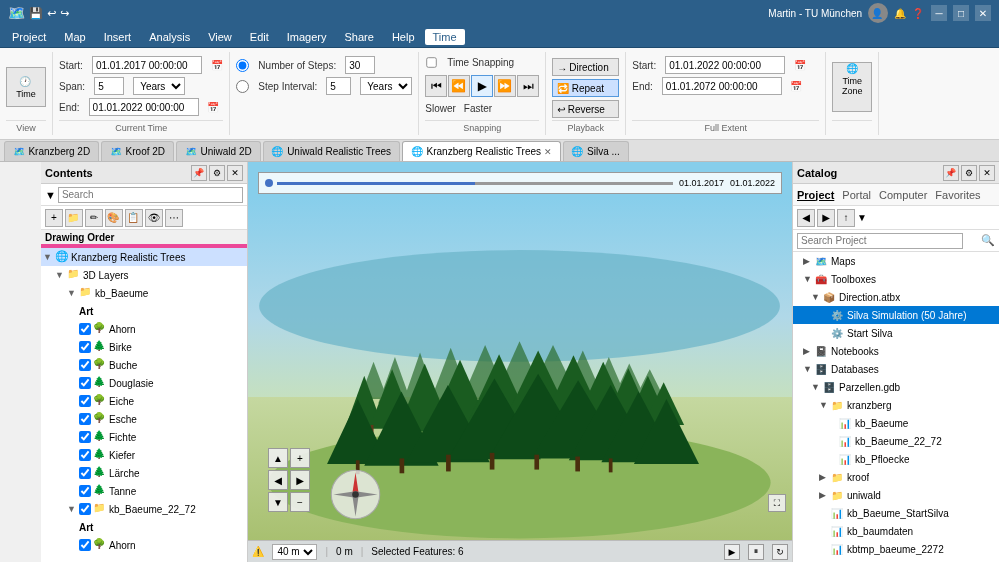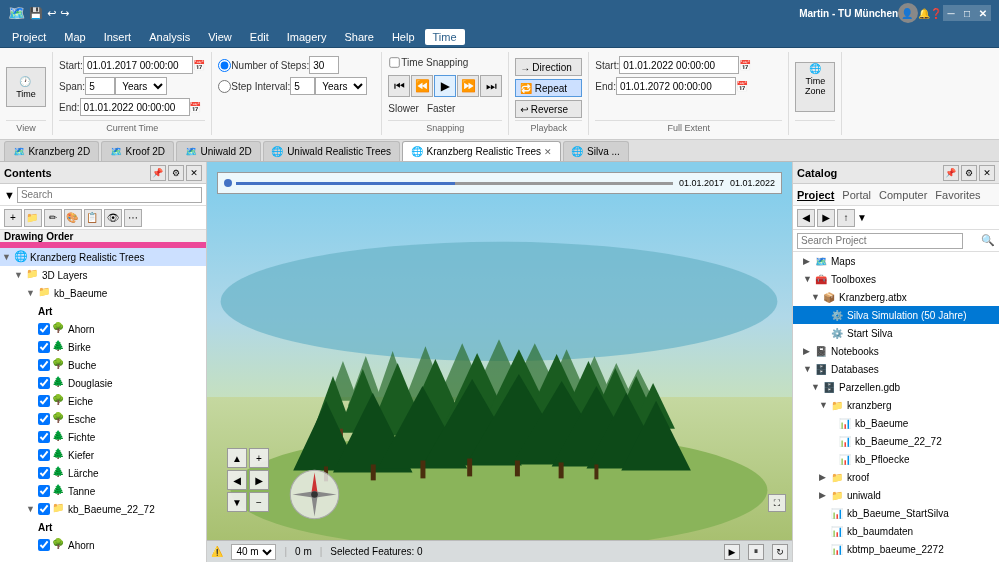--- a/index.html
+++ b/index.html
@@ -76,21 +76,21 @@
       height: 22px;
       background: #e8e8e8;
       border: 1px solid #aaa;
       cursor: pointer;
       padding: 0 6px;
       font-size: 10px;
       display: flex;
       align-items: center;
       gap: 2px;
     }
-    .ribbon-row { display: flex; align-items: center; gap: 0; margin-bottom: 2px; }
+    .ribbon-row { display: flex; align-items: center; gap: 9px; margin-bottom: 2px; }
     .ribbon-select {
       height: 18px;
       border: 1px solid #aaa;
       font-size: 10px;
       background: white;
       padding: 0 2px;
     }
     .ribbon-checkbox { transform: scale(0.8); }
 
     
@@ -186,21 +186,21 @@
       padding: 2px 4px;
       gap: 2px;
       border-bottom: 1px solid #ddd;
       height: 24px;
     }
     .toolbar-icon { width: 18px; height: 18px; background: #e8e8e8; border: 1px solid #aaa; cursor: pointer; display: flex; align-items: center; justify-content: center; font-size: 10px; }
 
     #drawing-order-header {
       padding: 2px 4px;
       background: #f0f0f0;
-      border-bottom: 6px solid #ec4899;
+      border-bottom: 4px solid #ec4899;
       font-size: 10px;
       font-weight: bold;
       height: 18px;
       display: flex;
       align-items: center;
     }
 
     #layer-tree {
       flex: 1;
       overflow-y: auto;
@@ -321,21 +321,21 @@
 </head>
 <body>
 
 <div id="titlebar">
   <div class="quick-access">
     <span style="font-size:14px;">🗺️</span>
     <span style="font-size:11px; color:white; cursor:pointer;">💾</span>
     <span style="cursor:pointer;">↩</span>
     <span style="cursor:pointer;">↪</span>
   </div>
-  <div style="display:flex; align-items:center; gap:0; color:white; font-size:10px;font-weight:bold;">
+  <div style="display:flex; align-items:center; gap:6px; color:white; font-size:10px;">
     <span>Martin - TU München</span>
     <span style="width:20px;height:20px;border-radius:50%;background:#888;overflow:hidden;display:inline-flex;align-items:center;justify-content:center;font-size:10px;">👤</span>
     <span style="cursor:pointer;">🔔</span>
     <span style="cursor:pointer;">❓</span>
     <span class="win-btn">─</span>
     <span class="win-btn">□</span>
     <span class="win-btn">✕</span>
   </div>
 </div>
 
@@ -495,21 +495,21 @@
     <span>🌐</span>
     <span>Kranzberg Realistic Trees</span>
     <span class="close-x">✕</span>
   </div>
   <div class="tab">
     <span>🌐</span>
     <span>Silva ...</span>
   </div>
 </div>
 
-<div id="main-area" style="height: 400px;">
+<div id="main-area" style="height: 400px; padding-left: 41px;">
 
   <div id="left-panel">
     <div id="contents-header">
       <span class="contents-title">Contents</span>
       <div class="panel-controls">
         <button class="panel-btn">📌</button>
         <button class="panel-btn">⚙</button>
         <button class="panel-btn">✕</button>
       </div>
     </div>
@@ -773,21 +773,21 @@
     </div>
 
     <div style="position:absolute; bottom:0; left:0; right:0; height:22px; background:rgba(220,220,220,0.95); border-top:1px solid #bbb; display:flex; align-items:center; padding:0 4px; gap:8px; font-size:10px; z-index:30;">
       <span>⚠️</span>
       <select class="map-scale-select">
         <option>40 m</option>
       </select>
       <span style="color:#aaa;">|</span>
       <span>0 m</span>
       <span style="color:#aaa;">|</span>
-      <span>Selected Features: 0</span>
+      <span>Selected Features: 6</span>
       <div style="flex:1;"></div>
       <button class="nav-btn" style="width:16px; height:16px; font-size:9px;">▶</button>
       <button class="nav-btn" style="width:16px; height:16px; font-size:9px;">⏸</button>
       <button class="nav-btn" style="width:16px; height:16px; font-size:9px;">↻</button>
     </div>
   </div>
 
   <div id="right-panel">
     <div id="catalog-header">
       <span style="font-weight:bold; font-size:11px;">Catalog</span>
@@ -831,21 +831,21 @@
         <span class="ctree-expand">▼</span>
         <span class="ctree-icon">🧰</span>
         <span class="ctree-label">Toolboxes</span>
       </div>
 
       <div class="ctree-item">
         <span class="ctree-indent" style="width:8px;"></span>
           <span class="ctree-indent" style="width:8px;"></span>
         <span class="ctree-expand">▼</span>
         <span class="ctree-icon">📦</span>
-        <span class="ctree-label">Kranzberg.atbx</span>
+        <span class="ctree-label">Direction.atbx</span>
       </div>
 
       <div class="ctree-item selected">
         <span class="ctree-indent" style="width:8px;"></span>
           <span class="ctree-indent" style="width:8px;"></span>
           <span class="ctree-indent" style="width:8px;"></span>
         <span class="ctree-expand">&nbsp;</span>
         <span class="ctree-icon">⚙️</span>
         <span class="ctree-label">Silva Simulation (50 Jahre)</span>
       </div>

